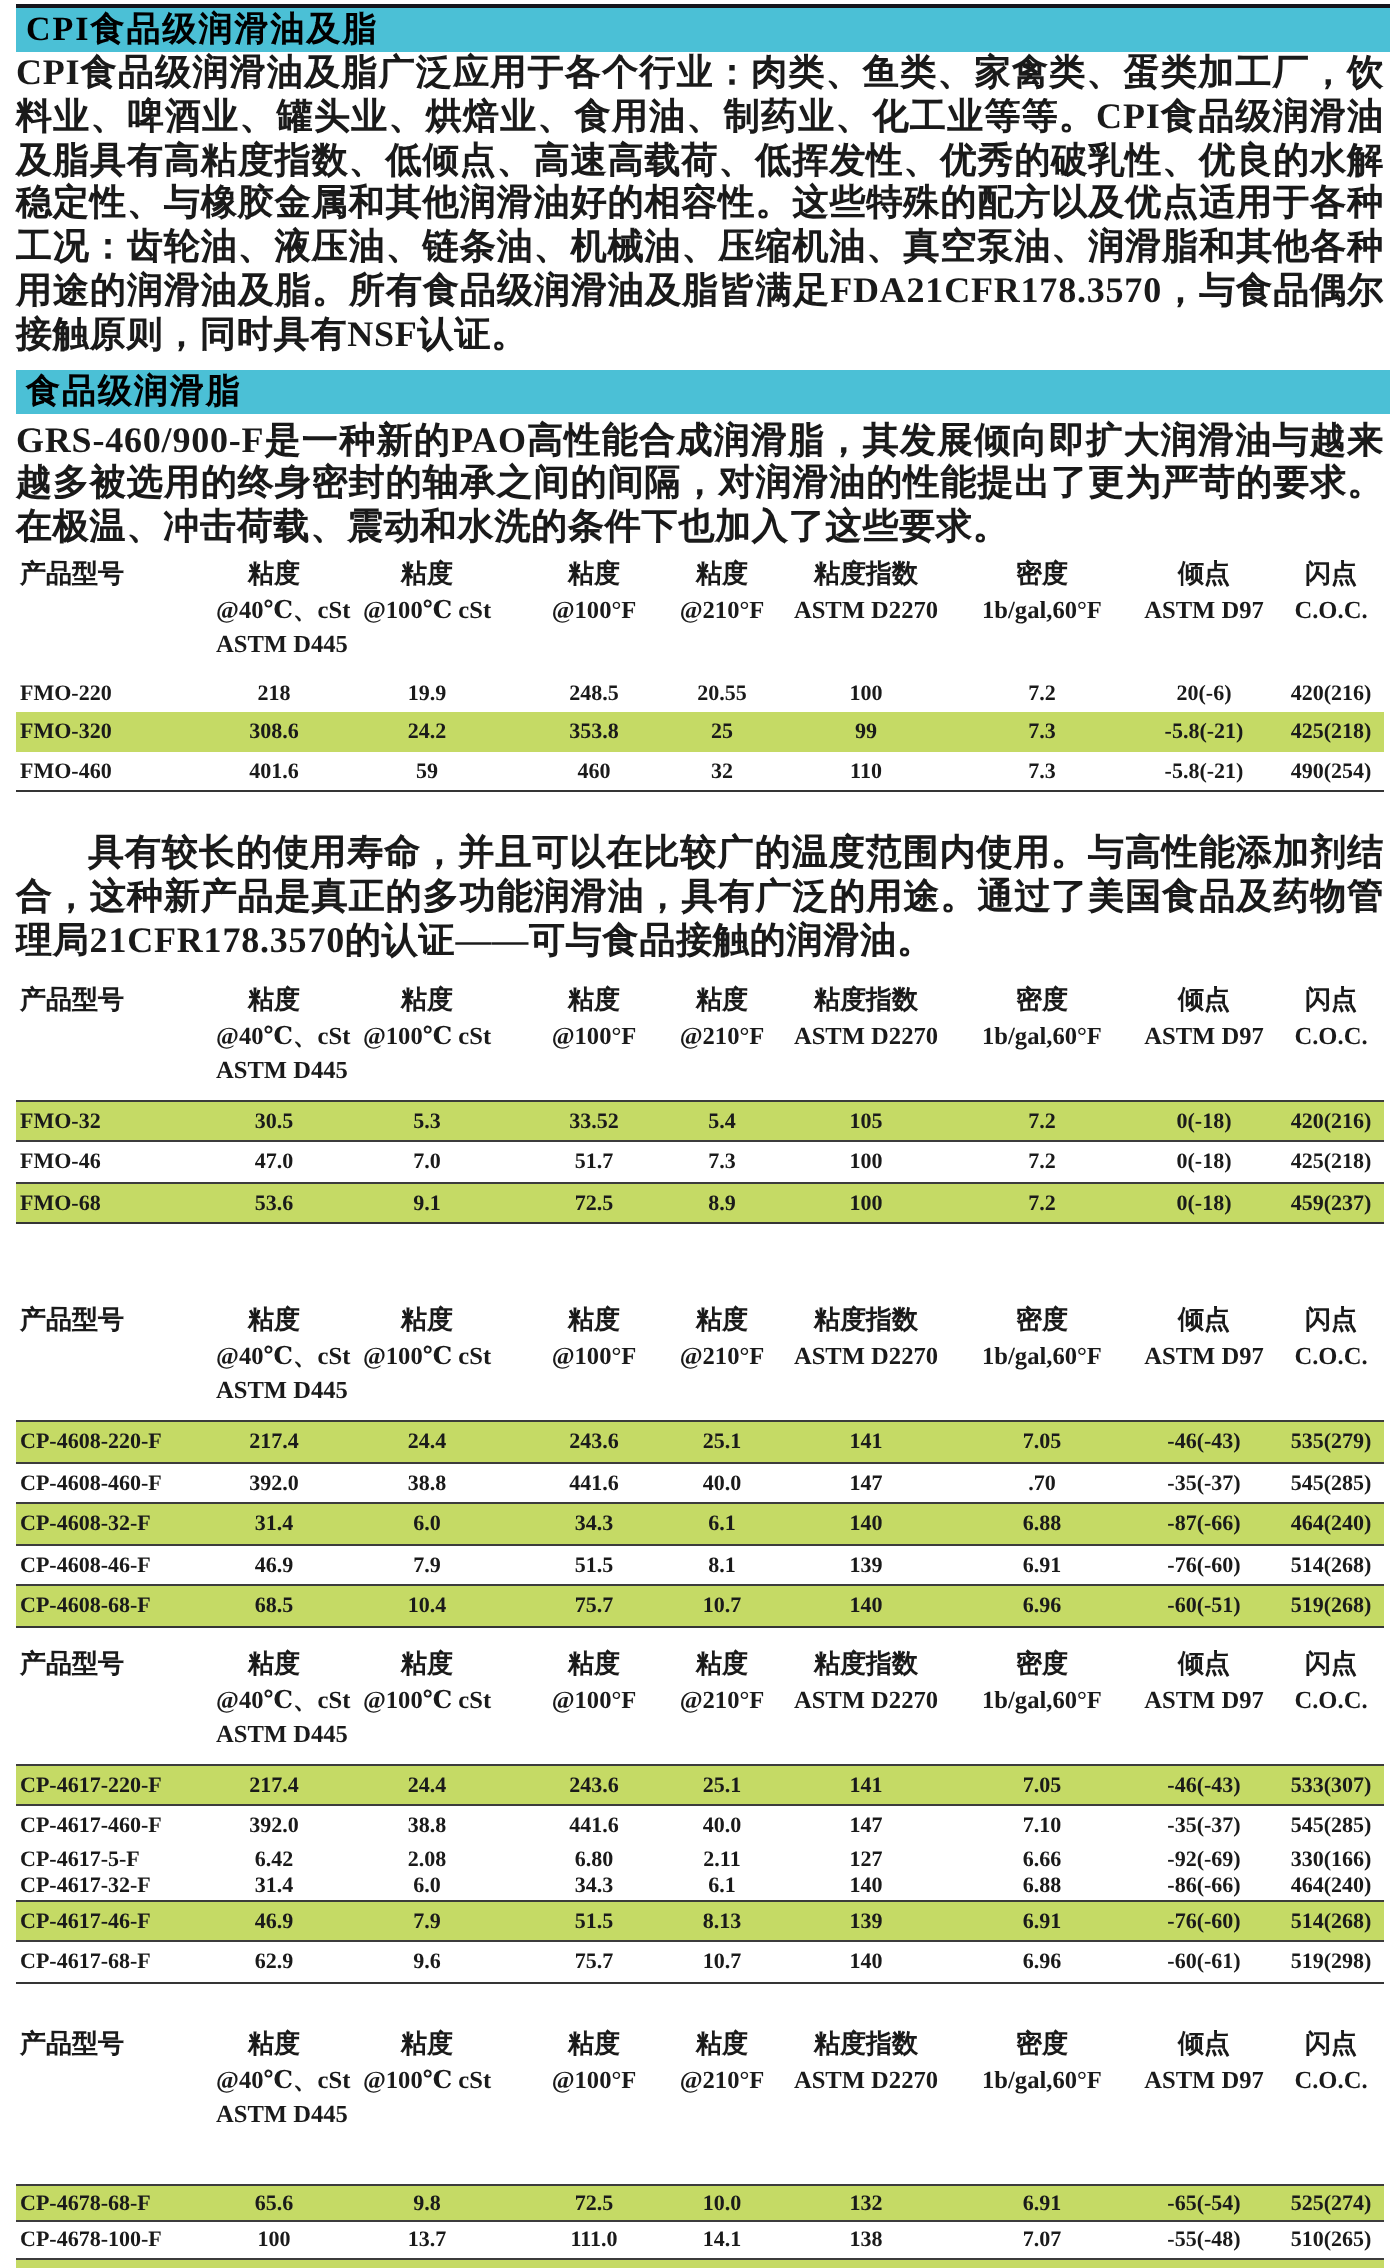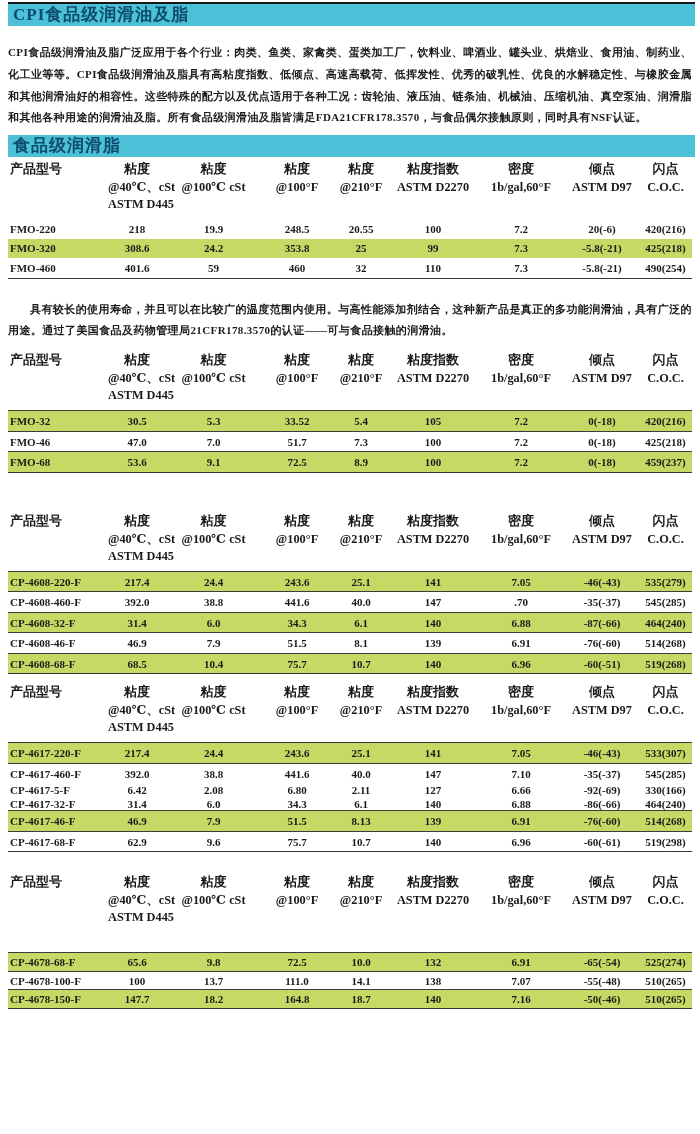--- a/index.html
+++ b/index.html
@@ -8,28 +8,28 @@
     font-family:"Liberation Serif","DejaVu Serif",serif;
     font-weight:bold;color:#1a1a1a;
   }
   .page{padding:0 8px;}
   
   .band{
     background:var(--cyan,#4BC0D6);
     height:22px;line-height:22px;
     margin-right:-3px;
     padding-left:5px;
-    font-size:17px;letter-spacing:1px;color:#0c4a6e;
+    font-size:17px;letter-spacing:1px;color:#000000;
   }
   .band.first{margin-top:2px;border-top:2px solid #15151c;}
   .band.second{margin-top:5px;}
   
   .para{
-    margin:16px 0 6px 0;
-    font-size:11px;line-height:21.8px;
+    margin:0 0 6px 0;
+    font-size:18px;line-height:21.8px;
     text-align:justify;letter-spacing:0.4px;
   }
   .para.p2{margin-top:3px;margin-bottom:0;}
   .para.p3{margin-top:20px;margin-bottom:0;text-indent:2em;}
   
   .spec-table{margin-top:2px;}
   .spec-table.gap-b{margin-top:8px;}
   .spec-table.gap-c{margin-top:38px;}
   .spec-table.gap-d{margin-top:8px;}
   .spec-table.gap-e{margin-top:20px;}
@@ -64,20 +64,21 @@
   <div class="band first">
     <span>CPI食品级润滑油及脂</span>
   </div>
 
   <p class="para p1">CPI食品级润滑油及脂广泛应用于各个行业：肉类、鱼类、家禽类、蛋类加工厂，饮料业、啤酒业、罐头业、烘焙业、食用油、制药业、化工业等等。CPI食品级润滑油及脂具有高粘度指数、低倾点、高速高载荷、低挥发性、优秀的破乳性、优良的水解稳定性、与橡胶金属和其他润滑油好的相容性。这些特殊的配方以及优点适用于各种工况：齿轮油、液压油、链条油、机械油、压缩机油、真空泵油、润滑脂和其他各种用途的润滑油及脂。所有食品级润滑油及脂皆满足FDA21CFR178.3570，与食品偶尔接触原则，同时具有NSF认证。</p>
 
   <div class="band second">
     <span>食品级润滑脂</span>
   </div>
 
+  <p class="para p2">GRS-460/900-F是一种新的PAO高性能合成润滑脂，其发展倾向即扩大润滑油与越来越多被选用的终身密封的轴承之间的间隔，对润滑油的性能提出了更为严苛的要求。在极温、冲击荷载、震动和水洗的条件下也加入了这些要求。</p>
 
   <div class="spec-table">
       <div class="thead">
         <div class="hcell pcol">
           <div class="hl1">产品型号</div>
         </div>
         <div class="hcell">
           <div class="hl1">粘度</div>
           <div class="hl2">@40℃、cSt</div>
           <div class="hl3">ASTM D445</div>

